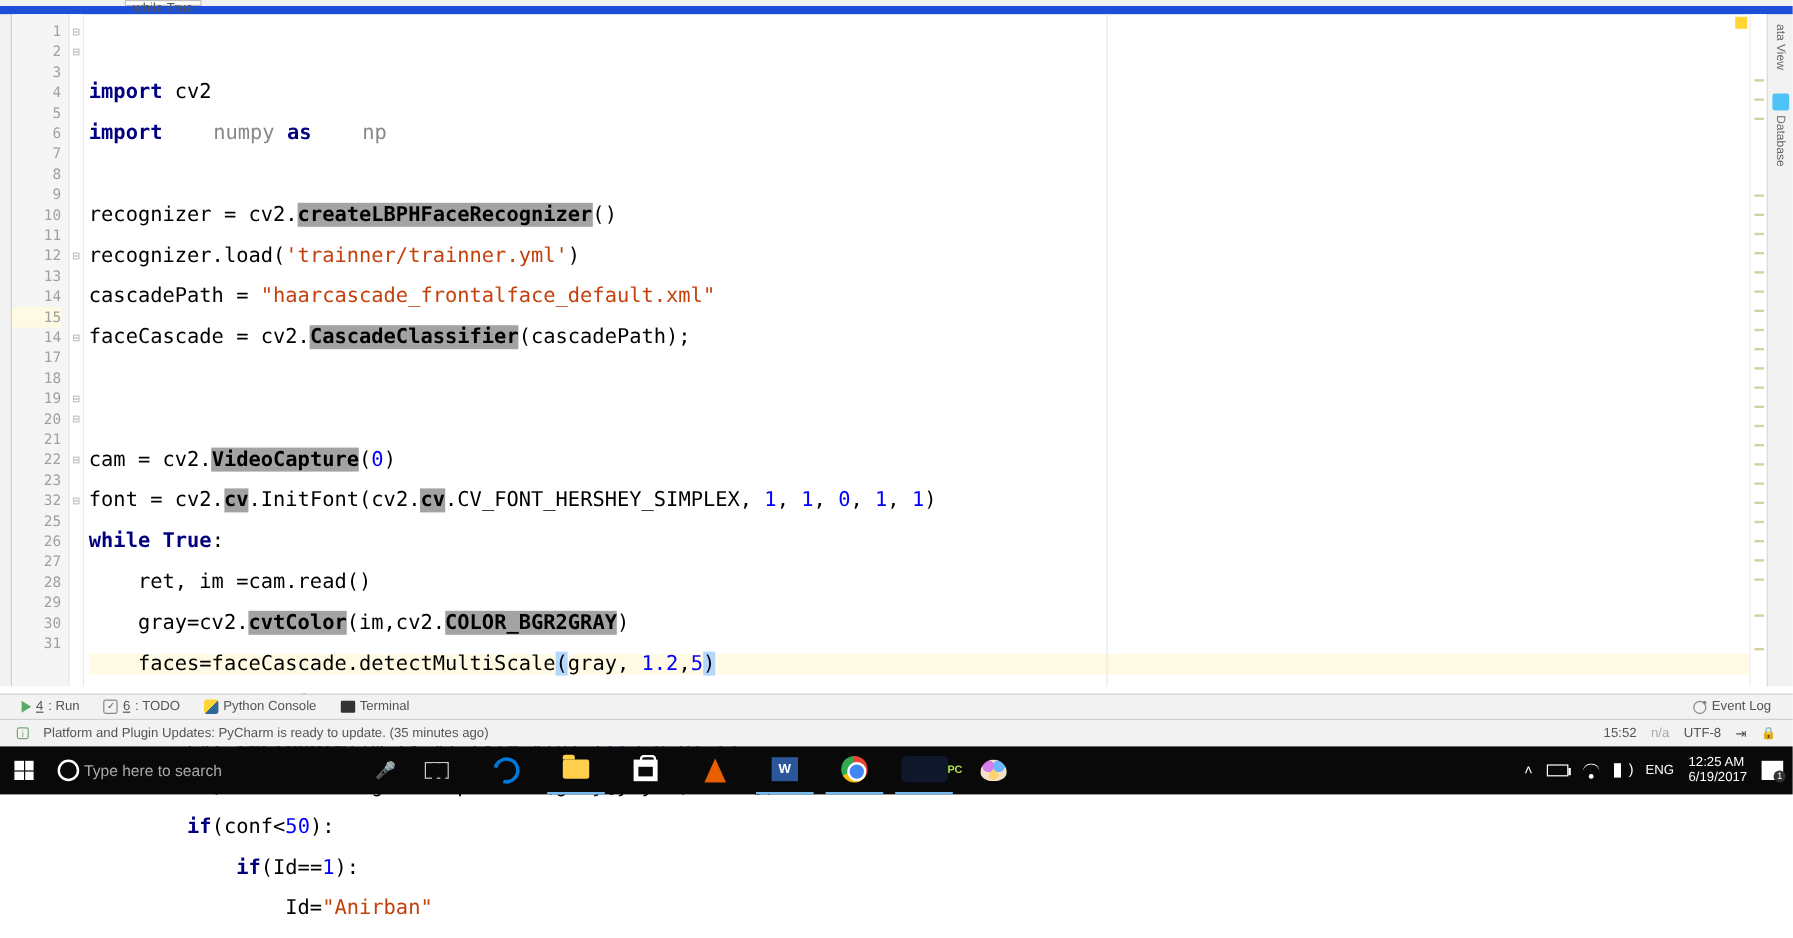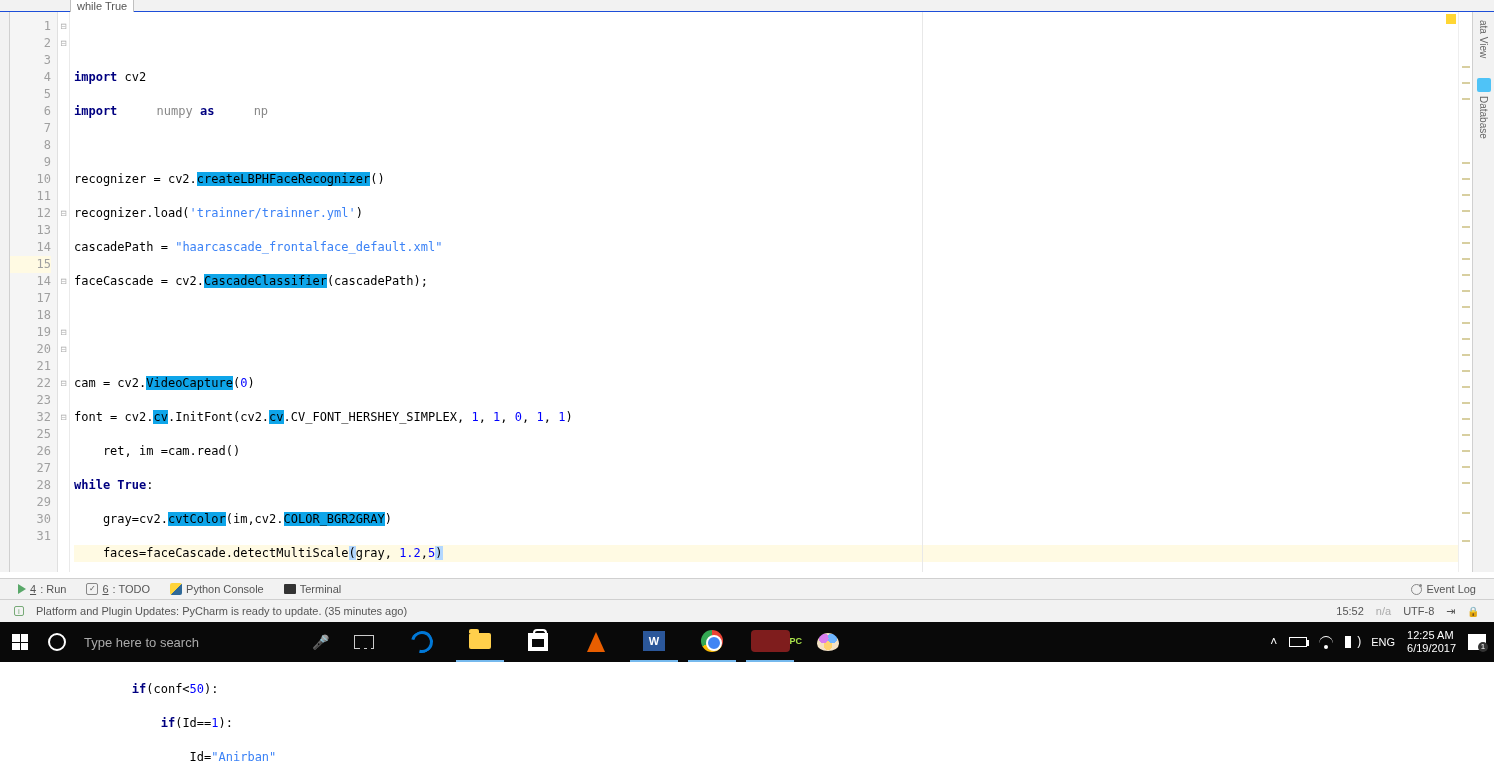--- a/index.html
+++ b/index.html
@@ -1,44 +1,44 @@
 <!DOCTYPE html>
 <html><head>
 <meta charset="utf-8">
 <style>
 * { margin: 0; padding: 0; box-sizing: border-box; }
 body { font-family: "Segoe UI", Arial, sans-serif; font-size: 13px; background: #fff; overflow: hidden; width: 1494px; height: 782px; position: relative; }
 
 
-.breadcrumb-bar { position: absolute; top: 0; left: 0; right: 0; height: 12px; background: #f2f2f2; border-bottom: 1px solid #1d4ed8; display: flex; align-items: center; padding-left: 70px; }
+.breadcrumb-bar { position: absolute; top: 0; left: 0; right: 0; height: 12px; background: #f2f2f2; border-bottom: 7px solid #1d4ed8; display: flex; padding-left: 104px; }
 .breadcrumb-tag { background: #fff; border: 1px solid #c0c0c0; padding: 0 6px; font-size: 11px; color: #555; }
 
 
 .left-strip { position: absolute; top: 12px; left: 0; width: 10px; height: 560px; background: #f2f2f2; border-right: 1px solid #d0d0d0; }
 
 
 .right-strip { position: absolute; top: 12px; right: 0; width: 22px; height: 560px; background: #f2f2f2; border-left: 1px solid #d0d0d0; display: flex; flex-direction: column; align-items: center; padding-top: 4px; }
 .right-strip-label { writing-mode: vertical-rl; font-size: 10px; color: #666; margin-top: 4px; }
 .db-icon { width: 14px; height: 14px; background: #4fc3f7; border-radius: 2px; margin-top: 20px; }
 
 
 .editor { position: absolute; top: 12px; left: 10px; right: 22px; height: 560px; background: #fff; display: flex; }
 .gutter { width: 48px; background: #f5f5f5; border-right: 1px solid #e0e0e0; padding-top: 6px; text-align: right; padding-right: 6px; font-family: "Consolas", monospace; font-size: 12px; color: #a0a0a0; line-height: 17px; }
 .fold-col { width: 12px; background: #fff; border-right: 1px solid #eaeaea; padding-top: 6px; }
 .fold-col div { height: 17px; font-size: 8px; color: #aaa; text-align: center; line-height: 17px; }
-.code-area { flex: 1; font-family: "Consolas", monospace; font-size: 12px; line-height: 17px; padding-top: 6px; padding-left: 4px; white-space: pre; position: relative; }
+.code-area { flex: 1; font-family: "Consolas", monospace; font-size: 17px; line-height: 17px; padding-top: 6px; padding-left: 4px; white-space: pre; position: relative; }
 .code-line { height: 17px; }
 .code-line.hl { background: #fffae3; }
 .vert-guide { position: absolute; top: 0; bottom: 0; left: 852px; width: 1px; background: #e8e8e8; }
 
 
 .kw { color: #000080; font-weight: bold; }
 .unused { color: #888; margin-left: 32px; }
-.fn { color: #000; background: #0ea5e9; }
-.str { color: #3b82f6; }
+.fn { color: #000; background: #a3a3a3; font-weight: bold; }
+.str { color: #c2410c; }
 .num { color: #0000ff; }
 .sel { background: #b3d7ff; }
 .yellow-mark { position: absolute; top: 2px; right: 2px; width: 10px; height: 10px; background: #ffd633; }
 
 
 .marker-strip { width: 14px; background: #fff; border-left: 1px solid #eee; position: relative; }
 .marker-strip .mark { position: absolute; right: 2px; width: 8px; height: 2px; background: #d8cfa0; }
 
 
 .bottom-tabs { position: absolute; top: 578px; left: 0; right: 0; height: 22px; background: #f2f2f2; border-top: 1px solid #d0d0d0; border-bottom: 1px solid #d0d0d0; display: flex; align-items: center; padding: 0 8px; font-size: 11px; color: #555; }
@@ -54,21 +54,21 @@
 
 .status-bar { position: absolute; top: 600px; left: 0; right: 0; height: 22px; background: #f2f2f2; display: flex; align-items: center; padding: 0 8px; font-size: 11px; color: #555; }
 .status-bar .spacer { flex: 1; }
 .status-bar span { margin: 0 6px; }
 
 
 .taskbar { position: absolute; top: 622px; left: 0; right: 0; height: 40px; background: #090909; display: flex; align-items: center; color: #fff; }
 .win-btn { width: 40px; height: 40px; display: flex; align-items: center; justify-content: center; }
 .win-logo { width: 16px; height: 16px; display: grid; grid-template-columns: 1fr 1fr; grid-template-rows: 1fr 1fr; gap: 1px; }
 .win-logo div { background: #fff; }
-.search-box { display: flex; align-items: center; height: 40px; width: 300px; padding-left: 8px; color: #aaa; gap: 18px; }
+.search-box { display: flex; align-items: center; height: 40px; width: 300px; padding-left: 8px; color: #aaa; gap: 4px; }
 .cortana { width: 18px; height: 18px; border: 2px solid #fff; border-radius: 50%; }
 .mic-icon { margin-left: auto; margin-right: 10px; color:#ccc; font-size:14px; }
 .task-icons { display: flex; align-items: center; gap: 10px; padding-left: 10px; }
 .task-icon { width: 48px; height: 40px; display: flex; align-items: center; justify-content: center; }
 .task-icon.active { border-bottom: 2px solid #76b9ed; }
 .sysicons { margin-left: auto; display: flex; align-items: center; gap: 12px; padding-right: 8px; font-size: 11px; }
 .clock { text-align: left; line-height: 1.2; font-size: 11px; }
 .notif { width: 18px; height: 16px; background: #fff; position: relative; }
 .notif::after { content: attr(data-count); position: absolute; bottom: -2px; right: -2px; background: #333; border-radius: 50%; width: 10px; height: 10px; font-size: 8px; line-height: 10px; text-align: center; color:#fff; }
 
@@ -76,21 +76,21 @@
 .edge-i{width:22px;height:22px;border-radius:50%;border:3px solid #0078d7;border-left-color:transparent;transform:rotate(-30deg);}
 .folder-i{width:22px;height:16px;background:#ffcf4b;border-radius:2px;position:relative;}
 .folder-i::before{content:"";position:absolute;top:-4px;left:0;width:10px;height:4px;background:#ffcf4b;border-radius:2px 2px 0 0;}
 .store-i{width:20px;height:18px;background:#fff;position:relative;}
 .store-i::before{content:"";position:absolute;top:-4px;left:5px;width:10px;height:6px;border:2px solid #fff;border-bottom:none;border-radius:4px 4px 0 0;background:transparent;}
 .store-i::after{content:"";position:absolute;top:6px;left:4px;width:12px;height:8px;background:#090909;}
 .vlc-i{width:0;height:0;border-left:9px solid transparent;border-right:9px solid transparent;border-bottom:20px solid #e85e00;position:relative;}
 .word-i{width:22px;height:20px;background:#2b579a;color:#fff;font-size:11px;font-weight:bold;text-align:center;line-height:20px;}
 .chrome-i{width:22px;height:22px;border-radius:50%;background:conic-gradient(#ea4335 0 120deg,#fbbc05 120deg 240deg,#34a853 240deg 360deg);position:relative;}
 .chrome-i::after{content:"";position:absolute;top:5px;left:5px;width:12px;height:12px;border-radius:50%;background:#4285f4;border:2px solid #fff;}
-.pc-i{width:22px;height:22px;background:#7f1d1d;border-radius:4px;color:#a9e34b;font-size:9px;font-weight:bold;text-align:center;line-height:22px;padding-left:39px;}
+.pc-i{width:22px;height:22px;background:#0f172a;border-radius:4px;color:#a9e34b;font-size:9px;font-weight:bold;text-align:center;line-height:22px;padding-left:39px;}
 .paint-i{width:22px;height:18px;background:radial-gradient(circle at 30% 30%,#d97eef 0 25%,transparent 25%),radial-gradient(circle at 70% 30%,#6fb6ff 0 25%,transparent 25%),radial-gradient(circle at 50% 70%,#ffd36f 0 25%,transparent 25%),#f4e2c5;border-radius:50% 50% 50% 50% / 60% 60% 40% 40%;}
 .taskview-i{width:20px;height:14px;border:1px solid #ccc;position:relative;}
 .taskview-i::before,.taskview-i::after{content:"";position:absolute;width:4px;height:14px;background:#090909;}
 .taskview-i::before{left:5px;}
 .taskview-i::after{left:12px;}
 .caret-up{font-size:12px;}
 .batt-i{width:18px;height:10px;border:1px solid #fff;position:relative;}
 .batt-i::after{content:"";position:absolute;right:-3px;top:2px;width:2px;height:6px;background:#fff;}
 .wifi-i{width:14px;height:14px;position:relative;}
 .wifi-i::before{content:"";position:absolute;bottom:0;left:5px;width:4px;height:4px;background:#fff;border-radius:50%;}
@@ -188,22 +188,22 @@
 <div class="code-line"><span class="kw">import </span><span class="unused">numpy </span><span class="kw">as </span><span class="unused">np</span></div>
 <div class="code-line"></div>
 <div class="code-line"><span>recognizer = cv2.</span><span class="fn">createLBPHFaceRecognizer</span><span>()</span></div>
 <div class="code-line"><span>recognizer.load(</span><span class="str">'trainner/trainner.yml'</span><span>)</span></div>
 <div class="code-line"><span>cascadePath = </span><span class="str">"haarcascade_frontalface_default.xml"</span></div>
 <div class="code-line"><span>faceCascade = cv2.</span><span class="fn">CascadeClassifier</span><span>(cascadePath);</span></div>
 <div class="code-line"></div>
 <div class="code-line"></div>
 <div class="code-line"><span>cam = cv2.</span><span class="fn">VideoCapture</span><span>(</span><span class="num">0</span><span>)</span></div>
 <div class="code-line"><span>font = cv2.</span><span class="fn">cv</span><span>.InitFont(cv2.</span><span class="fn">cv</span><span>.CV_FONT_HERSHEY_SIMPLEX, </span><span class="num">1</span><span>, </span><span class="num">1</span><span>, </span><span class="num">0</span><span>, </span><span class="num">1</span><span>, </span><span class="num">1</span><span>)</span></div>
+<div class="code-line"><span class="kw">while </span><span class="kw">True</span><span>:</span></div>
 <div class="code-line"><span>    ret, im =cam.read()</span></div>
-<div class="code-line"><span class="kw">while </span><span class="kw">True</span><span>:</span></div>
 <div class="code-line"><span>    gray=cv2.</span><span class="fn">cvtColor</span><span>(im,cv2.</span><span class="fn">COLOR_BGR2GRAY</span><span>)</span></div>
 <div class="code-line hl"><span>    faces=faceCascade.detectMultiScale</span><span class="sel">(</span><span>gray, </span><span class="num">1.2</span><span>,</span><span class="num">5</span><span class="sel">)</span></div>
 <div class="code-line"><span>    </span><span class="kw">for</span><span>(x,y,w,h) </span><span class="kw">in </span><span>faces:</span></div>
 <div class="code-line"><span>        cv2.</span><span class="fn">rectangle</span><span>(im,(x,y),(x+w,y+h),(</span><span class="num">225</span><span>,</span><span class="num">0</span><span>,</span><span class="num">0</span><span>),</span><span class="num">2</span><span>)</span></div>
 <div class="code-line"><span>        Id, conf = recognizer.predict(gray[y:y+h,x:x+w])</span></div>
 <div class="code-line"><span>        </span><span class="kw">if</span><span>(conf&lt;</span><span class="num">50</span><span>):</span></div>
 <div class="code-line"><span>            </span><span class="kw">if</span><span>(Id==</span><span class="num">1</span><span>):</span></div>
 <div class="code-line"><span>                Id=</span><span class="str">"Anirban"</span></div>
 
 

